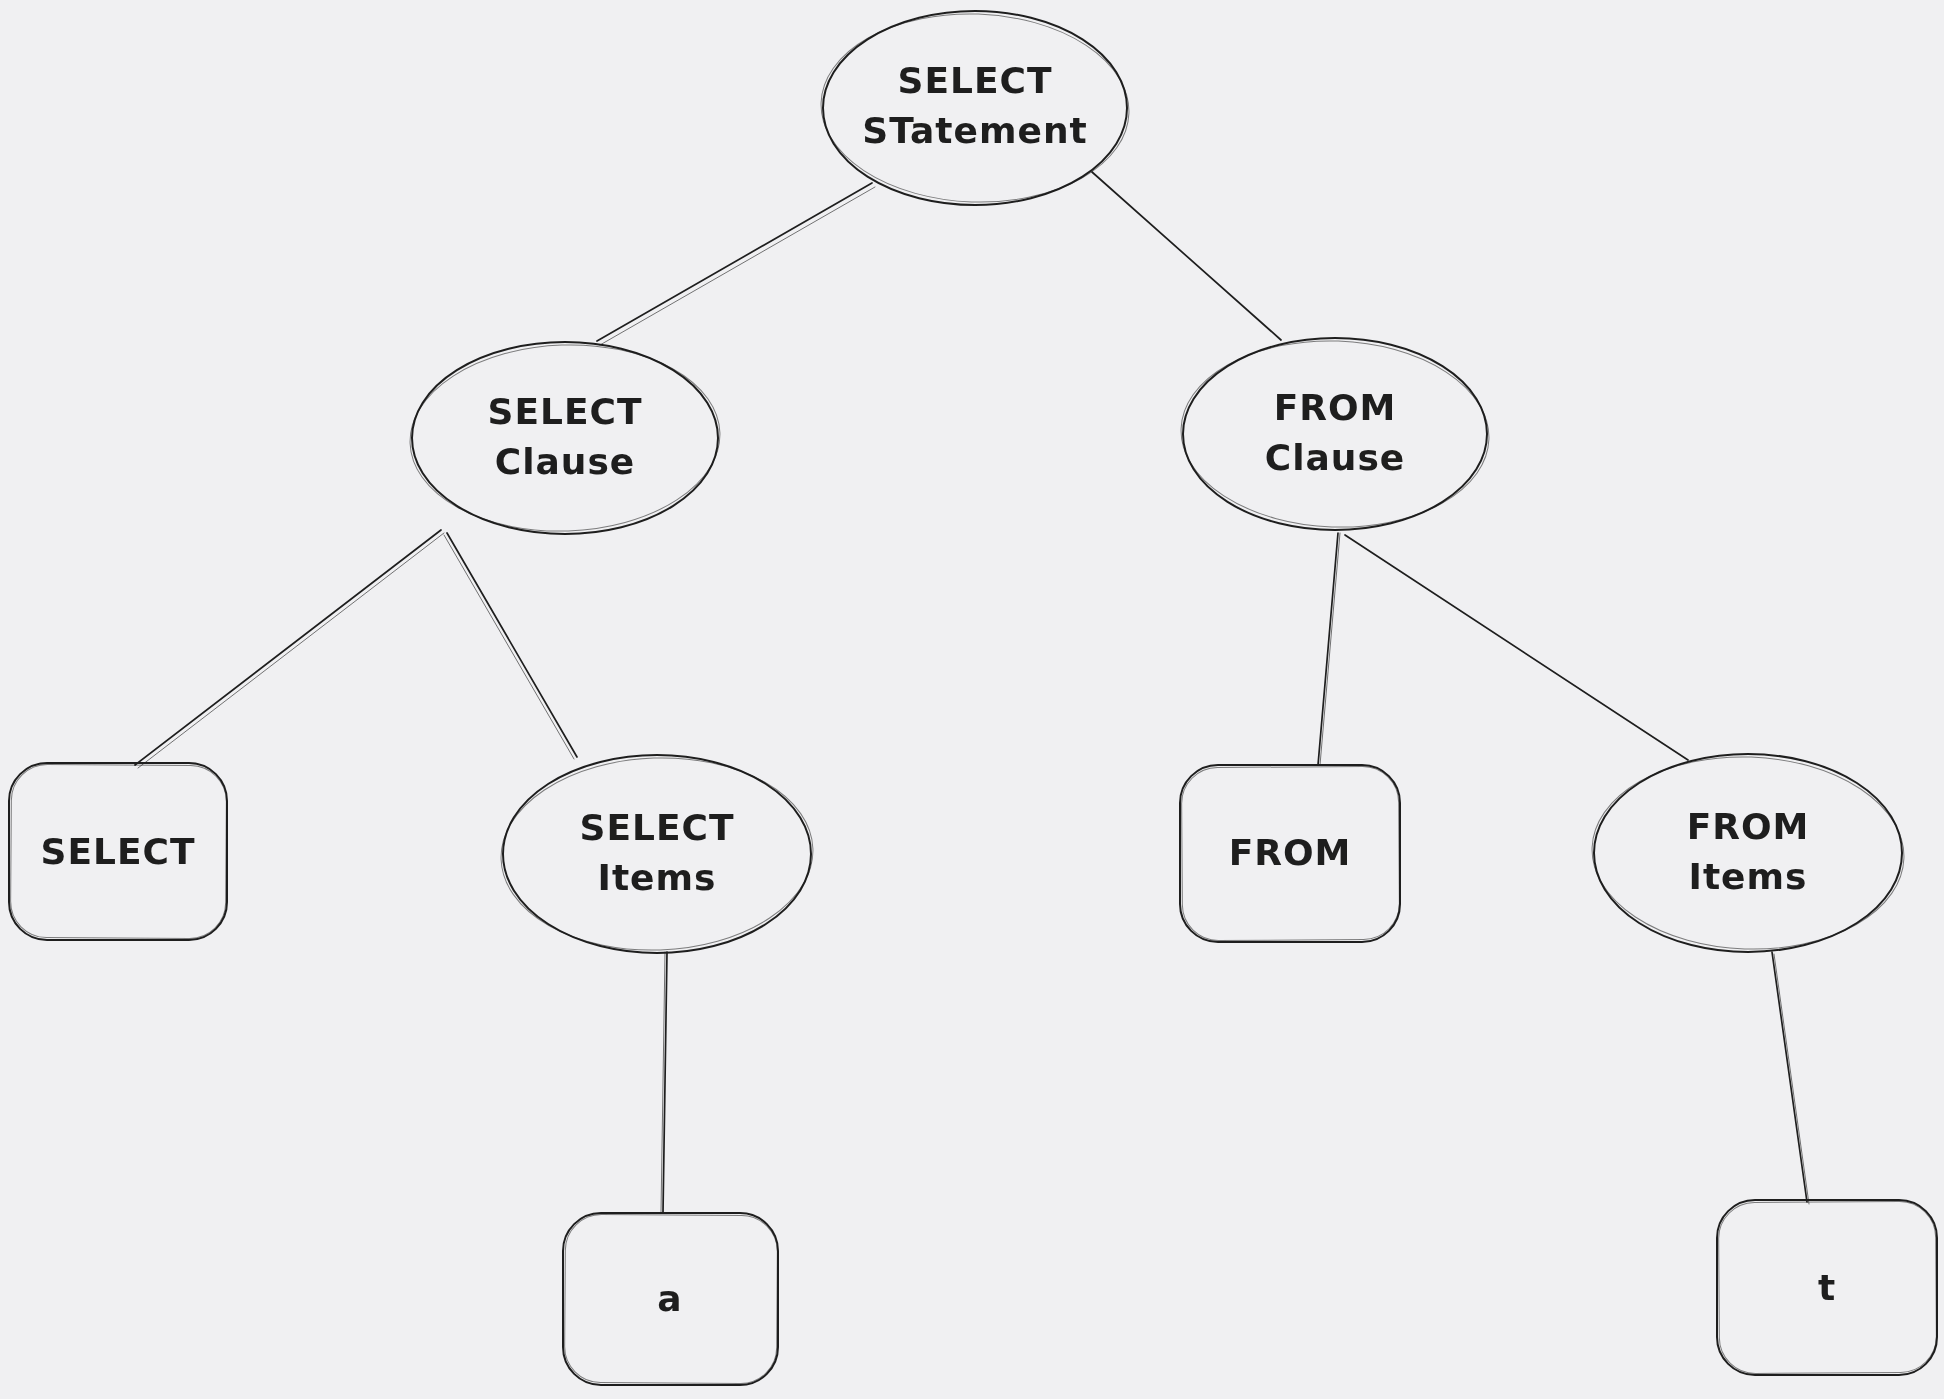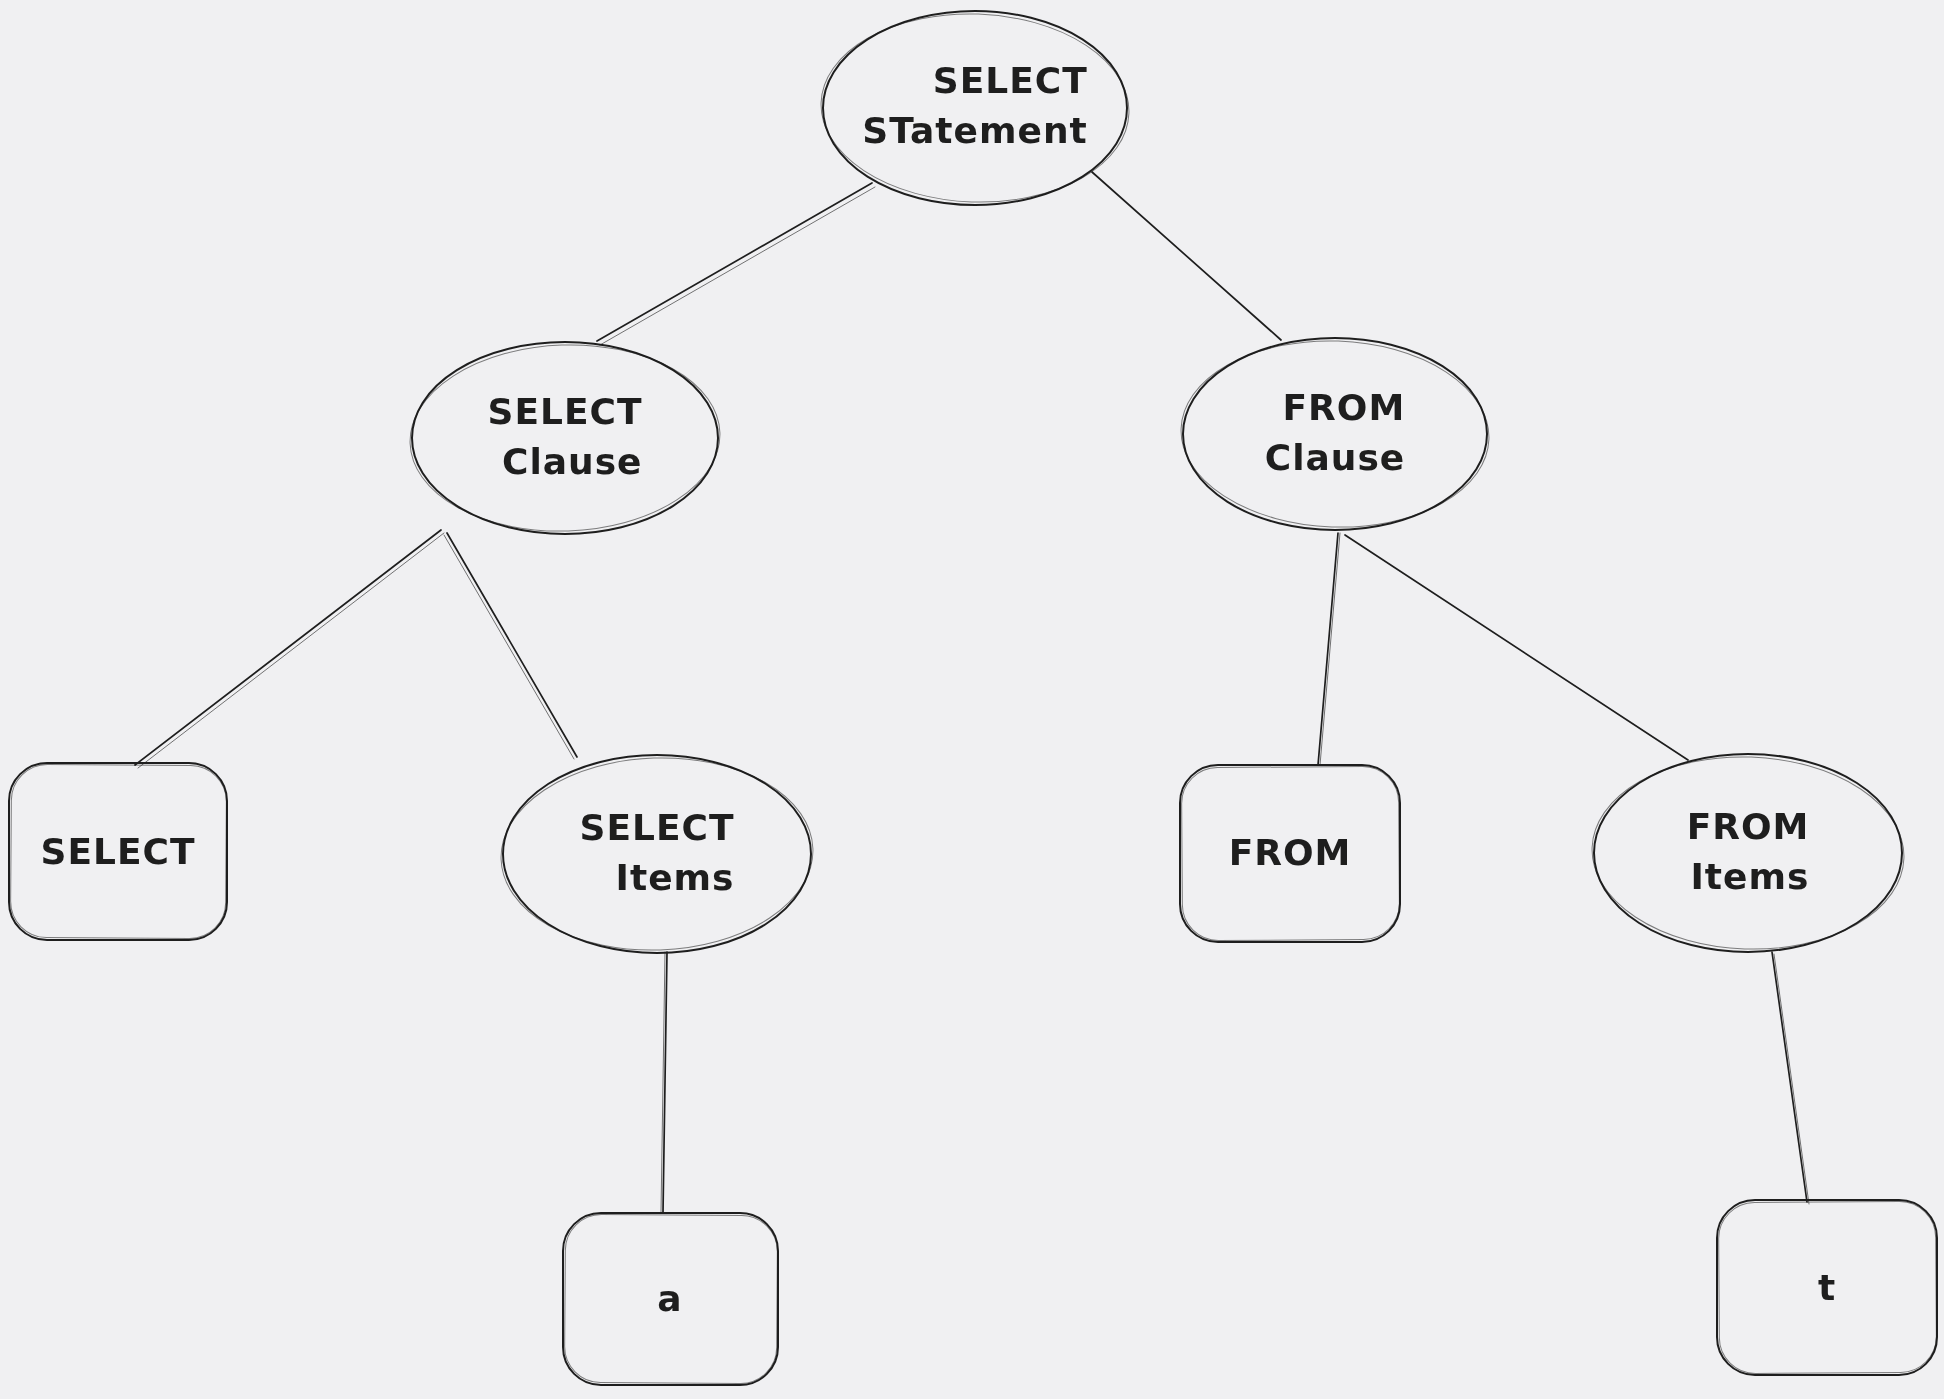--- a/index.html
+++ b/index.html
@@ -46,21 +46,21 @@
     stroke-linecap: round;
   }
   .node-label {
     position: absolute;
     transform: translate(-50%, -50%);
     color: #1e1e1e;
     font-size: 36px;
     font-weight: 600;
     letter-spacing: 1px;
     line-height: 1.38;
-    text-align: right;
+    text-align: center;
     white-space: pre-line;
     pointer-events: none;
   }
 </style>
 </head>
 <body>
 
 <div class="canvas" style="background: rgb(240, 240, 242);">
 
   <svg width="1944" height="1399" viewBox="0 0 1944 1399">

